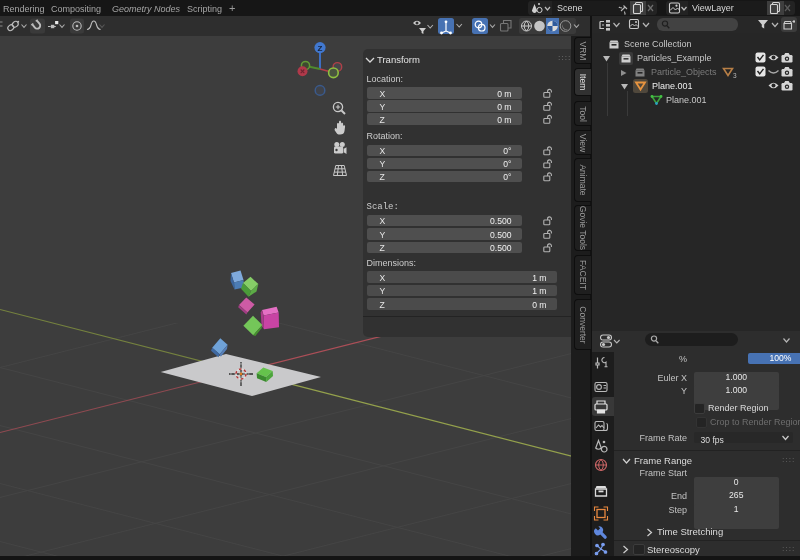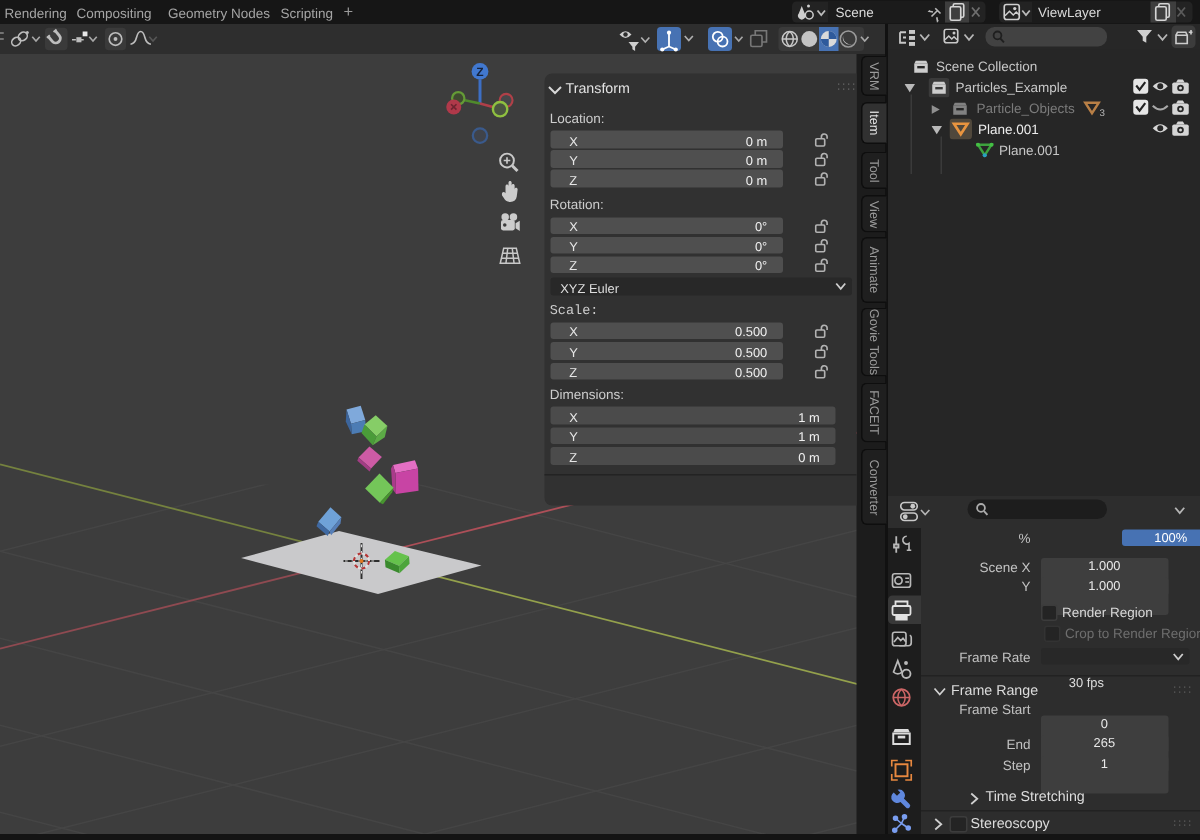--- a/index.html
+++ b/index.html
@@ -8,21 +8,21 @@
   .abs{position:absolute;}
   #stage{position:relative;width:800px;height:560px;overflow:hidden;}
 </style>
 </head>
 <body>
 <div id="stage">
 
   <div class="abs" style="left:0;top:0;width:800px;height:16px;background:#161616;"></div>
   <div class="abs" style="left:3px;top:4px;font-size:9px;color:#a5a5a5;">Rendering</div>
   <div class="abs" style="left:51px;top:4px;font-size:9px;color:#a5a5a5;">Compositing</div>
-  <div class="abs" style="left:112px;top:4px;font-size:9px;color:#a5a5a5;">Geometry Nodes</div>
+  <div class="abs" style="left:112px;top:4px;font-size:9px;color:#a5a5a5;font-style:italic;">Geometry Nodes</div>
   <div class="abs" style="left:187px;top:4px;font-size:9px;color:#a5a5a5;">Scripting</div>
   <div class="abs" style="left:229px;top:2px;font-size:11px;color:#9a9a9a;">+</div>
 
   <svg class="abs" style="left:528px;top:0;" width="130" height="16" viewBox="0 0 130 16">
     <rect x="0" y="1" width="129" height="14" rx="3" fill="#232323"></rect>
     <rect x="24" y="1" width="78" height="14" fill="#1b1b1b"></rect>
     <g fill="none" stroke="#cfcfcf" stroke-width="1">
       <path d="M6.5 4 L4.5 9 a2.5 2.5 0 1 0 4 0 Z" fill="#cfcfcf" stroke="none"></path>
       <circle cx="11.5" cy="10" r="2.6"></circle>
       <circle cx="11" cy="4" r="1" fill="#cfcfcf" stroke="none"></circle>
@@ -306,26 +306,20 @@
         <span class="vl">0°</span>
       </div>
     <div class="fld" style="top:108.5px;">
         <span class="ax">Y</span>
         <span class="vl">0°</span>
       </div>
     <div class="fld" style="top:121.5px;">
         <span class="ax">Z</span>
         <span class="vl">0°</span>
       </div>
-    <div class="abs" style="left:3.5px;top:135.5px;width:201px;height:12px;background:#282828;border-radius:2px;">
-      <span style="position:absolute;left:7px;top:2px;font-size:8.6px;color:#dddddd;">XYZ Euler</span>
-      <svg style="position:absolute;right:3px;top:2.5px;" width="9" height="8">
-          <path d="M1.5 2 l3 3.5 l3 -3.5" stroke="#cccccc" stroke-width="1.2" fill="none"></path>
-        </svg>
-    </div>
     <div class="lbl" style="top:152.5px;font-family:Liberation Mono, monospace;">Scale:</div>
     <div class="fld" style="top:165.5px;">
         <span class="ax">X</span>
         <span class="vl">0.500</span>
       </div>
     <div class="fld" style="top:179px;">
         <span class="ax">Y</span>
         <span class="vl">0.500</span>
       </div>
     <div class="fld" style="top:192.5px;">
@@ -582,31 +576,31 @@
         <path d="M-4.5 4.5 L0 0 M0 0 L4.5 3 M0 0 L2 -4.5 M0 0 L-4 -3.5"></path>
         <circle cx="-4.5" cy="4.5" r="1.3" fill="#7a9ef0"></circle>
         <circle cx="4.5" cy="3" r="1.3" fill="#7a9ef0"></circle>
         <circle cx="2" cy="-4.5" r="1.3" fill="#7a9ef0"></circle>
         <circle cx="-4" cy="-3.5" r="1.3" fill="#7a9ef0"></circle>
       </g>
     </svg>
 
     <div class="plab" style="top:23px;">%</div>
     <div class="abs" style="left:107.5px;top:22px;width:66px;height:10.5px;background:#4772b3;border-radius:2px;font-size:8.6px;color:#fff;text-align:center;line-height:10.5px;margin-left:48px;">100%</div>
-    <div class="plab" style="top:41.5px;">Scene X</div>
+    <div class="plab" style="top:41.5px;">Euler X</div>
     <div class="pfld" style="top:40.8px;">1.000</div>
     <div class="plab" style="top:55px;">Y</div>
     <div class="pfld" style="top:54px;">1.000</div>
     <div class="chk" style="left:101.5px;top:71.5px;"></div>
     <div class="abs" style="left:116px;top:72px;font-size:9px;color:#d8d8d8;white-space:nowrap;">Render Region</div>
     <div class="chk" style="left:103.5px;top:85.5px;border-color:#333;"></div>
     <div class="abs" style="left:118px;top:86px;font-size:9px;color:#6e6e6e;white-space:nowrap;">Crop to Render Region</div>
     <div class="plab" style="top:101.5px;">Frame Rate</div>
     <div class="abs" style="left:101.5px;top:100.5px;width:99.5px;height:11.5px;background:#282828;border-radius:2px;">
-      <span style="position:absolute;left:7px;top:18px;font-size:8.6px;color:#dddddd;margin-left:12px;">30 fps</span>
+      <span style="position:absolute;left:7px;top:3px;font-size:8.6px;color:#dddddd;">30 fps</span>
       <svg style="position:absolute;right:3px;top:2.5px;" width="9" height="8">
           <path d="M1.5 2 l3 3.5 l3 -3.5" stroke="#cccccc" stroke-width="1.2" fill="none"></path>
         </svg>
     </div>
     <div class="abs" style="left:22px;top:119px;width:186px;height:1px;background:#222;"></div>
     <svg class="abs" style="left:30px;top:126px;" width="10" height="9">
         <path d="M1 2 l3.5 4 l3.5 -4" stroke="#d0d0d0" stroke-width="1.2" fill="none"></path>
       </svg>
     <div class="phead" style="left:42px;top:123.5px;">Frame Range</div>
     <div class="dots" style="left:190px;top:126px;color:#6a6a6a;font-size:7px;letter-spacing:1px;line-height:3px;">····<br>····</div>

